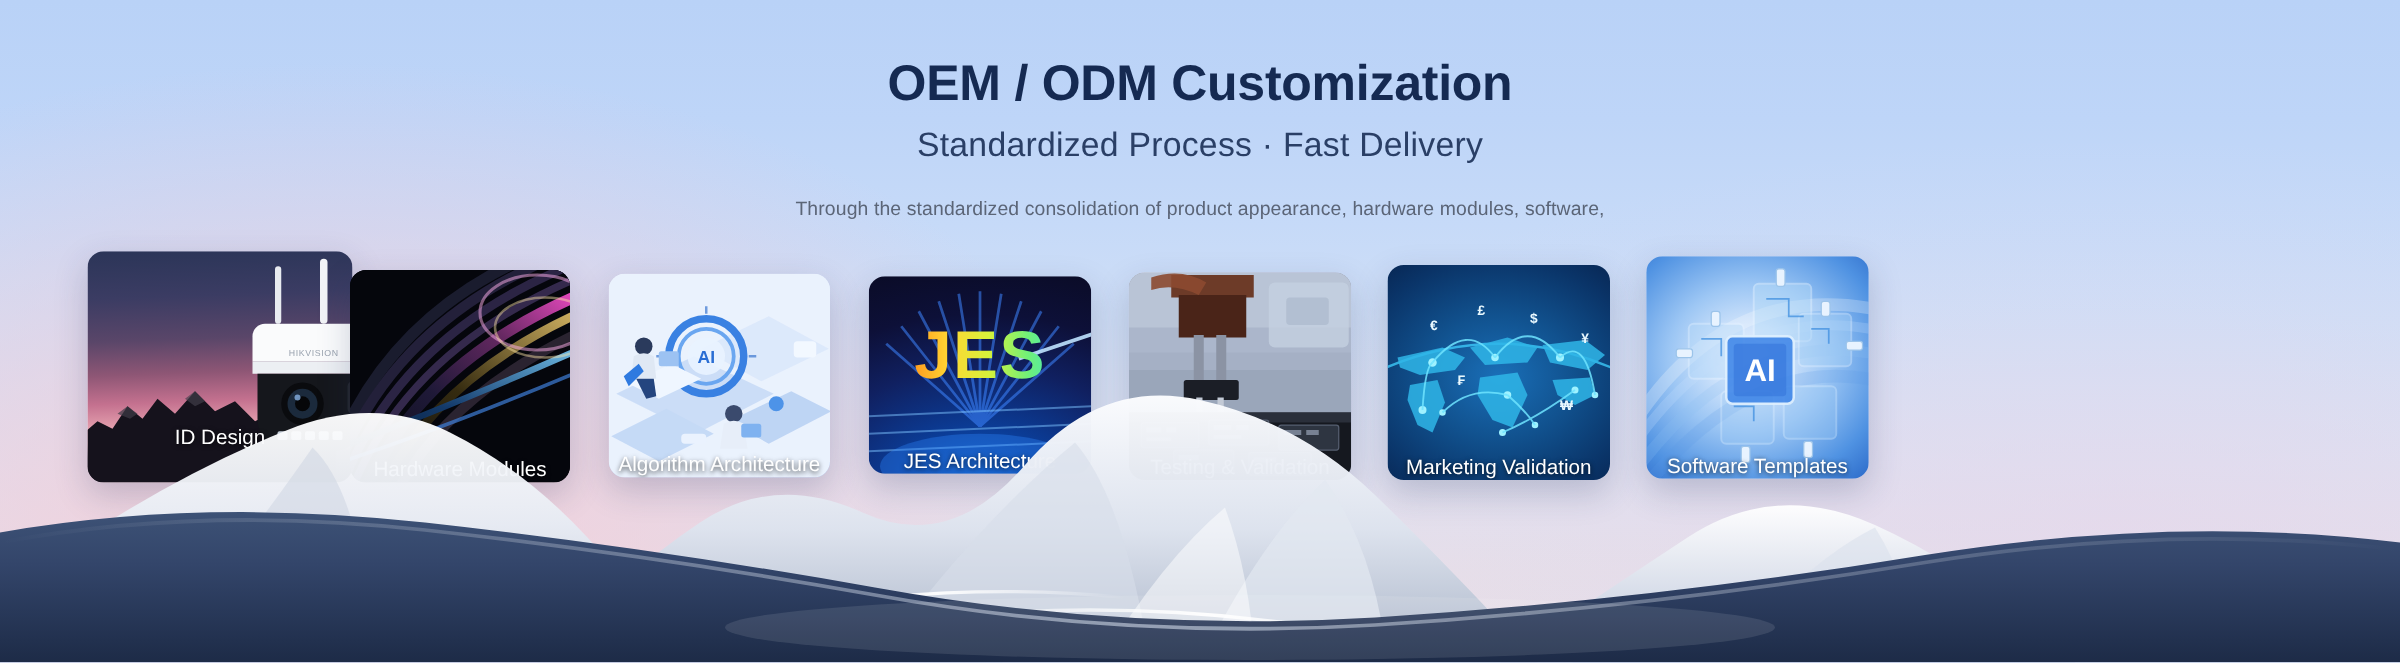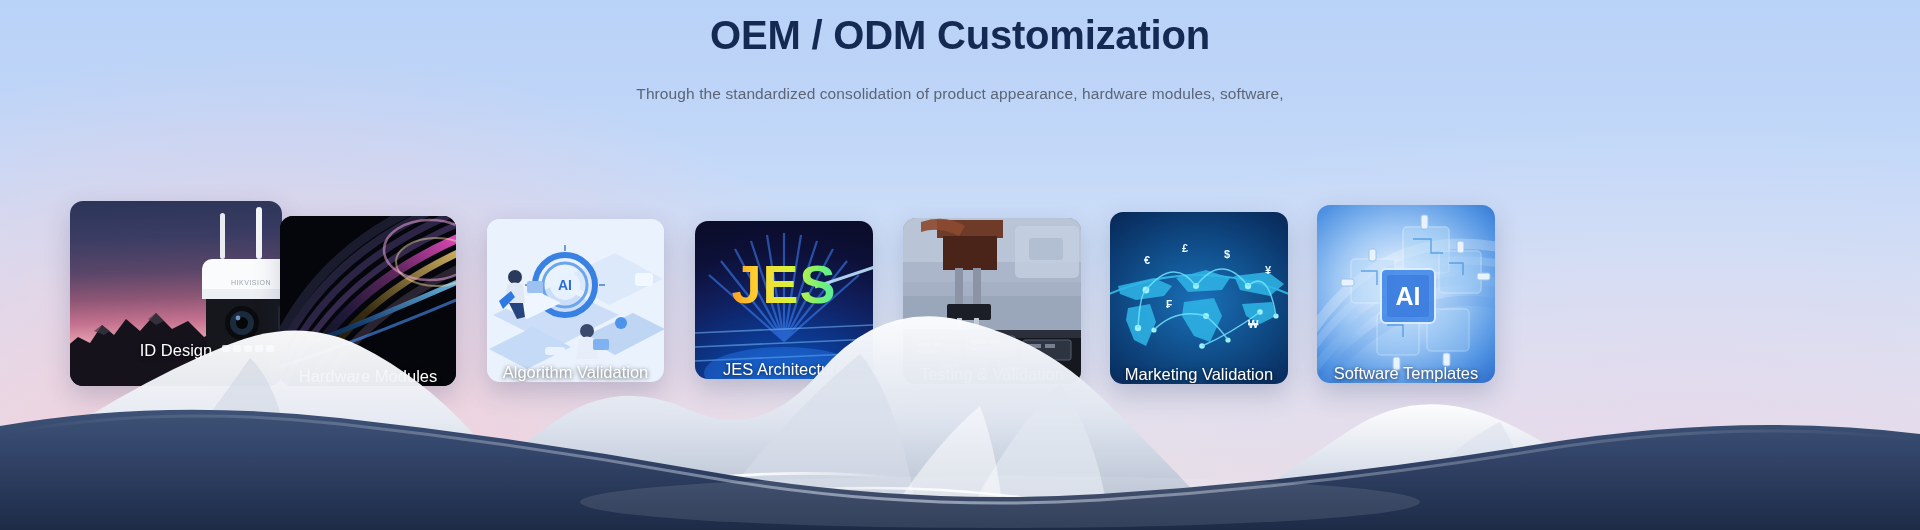--- a/index.html
+++ b/index.html
@@ -37,21 +37,21 @@
 
   
   .text-block {
     position: absolute;
     top: 0; left: 0; right: 0;
     text-align: center;
     z-index: 30;
   }
 
   #title {
-    margin-top: 12px;
+    margin-top: 44px;
     font-size: 40px;
     font-weight: bold;
     color: #152a52;
     letter-spacing: -0.2px;
     line-height: 1.15;
   }
 
   #subtitle {
     margin-top: 11px;
     font-size: 27px;
@@ -177,20 +177,21 @@
     pointer-events: none;
   }
 </style>
 </head>
 <body>
 
 <div id="banner">
 
   <div class="text-block">
     <h1 id="title">OEM / ODM Customization</h1>
+    <div id="subtitle">Standardized Process · Fast Delivery</div>
     <div id="desc">
       <div>Through the standardized consolidation of product appearance, hardware modules, software,</div>
     </div>
   </div>
 
   <div id="cards">
 
     <div class="card" id="card-1">
       <div class="card-art">
 
@@ -301,21 +302,21 @@
             <circle cx="100" cy="112" r="7" fill="#3a4a6d"></circle>
             <path d="M92 120 q8 -5 16 0 l3 20 h-22 Z" fill="#e7eef9"></path>
             <rect x="106" y="120" width="16" height="11" rx="2" fill="#7fb2f0"></rect>
           </g>
 
           <rect x="148" y="54" width="18" height="13" rx="3" fill="#f2f8ff"></rect>
           <rect x="58" y="128" width="20" height="8" rx="3" fill="#eaf2fe"></rect>
           <circle cx="134" cy="104" r="6" fill="#4d93e8"></circle>
         </svg>
       </div>
-      <div class="card-label">Algorithm Validation</div>
+      <div class="card-label">Algorithm Architecture</div>
     </div>
 
     <div class="card" id="card-4">
       <div class="card-art">
         <svg viewBox="0 0 178 158" preserveAspectRatio="none" style="position:absolute;inset:0;width:100%;height:100%">
           <g stroke="#3f86ff" stroke-width="2.2" opacity="0.55">
             <line x1="89" y1="120" x2="14" y2="54"></line>
             <line x1="89" y1="120" x2="26" y2="40"></line>
             <line x1="89" y1="120" x2="40" y2="28"></line>
             <line x1="89" y1="120" x2="56" y2="20"></line>

